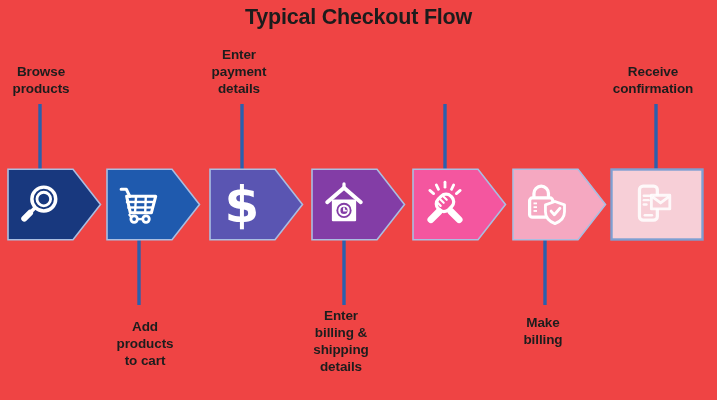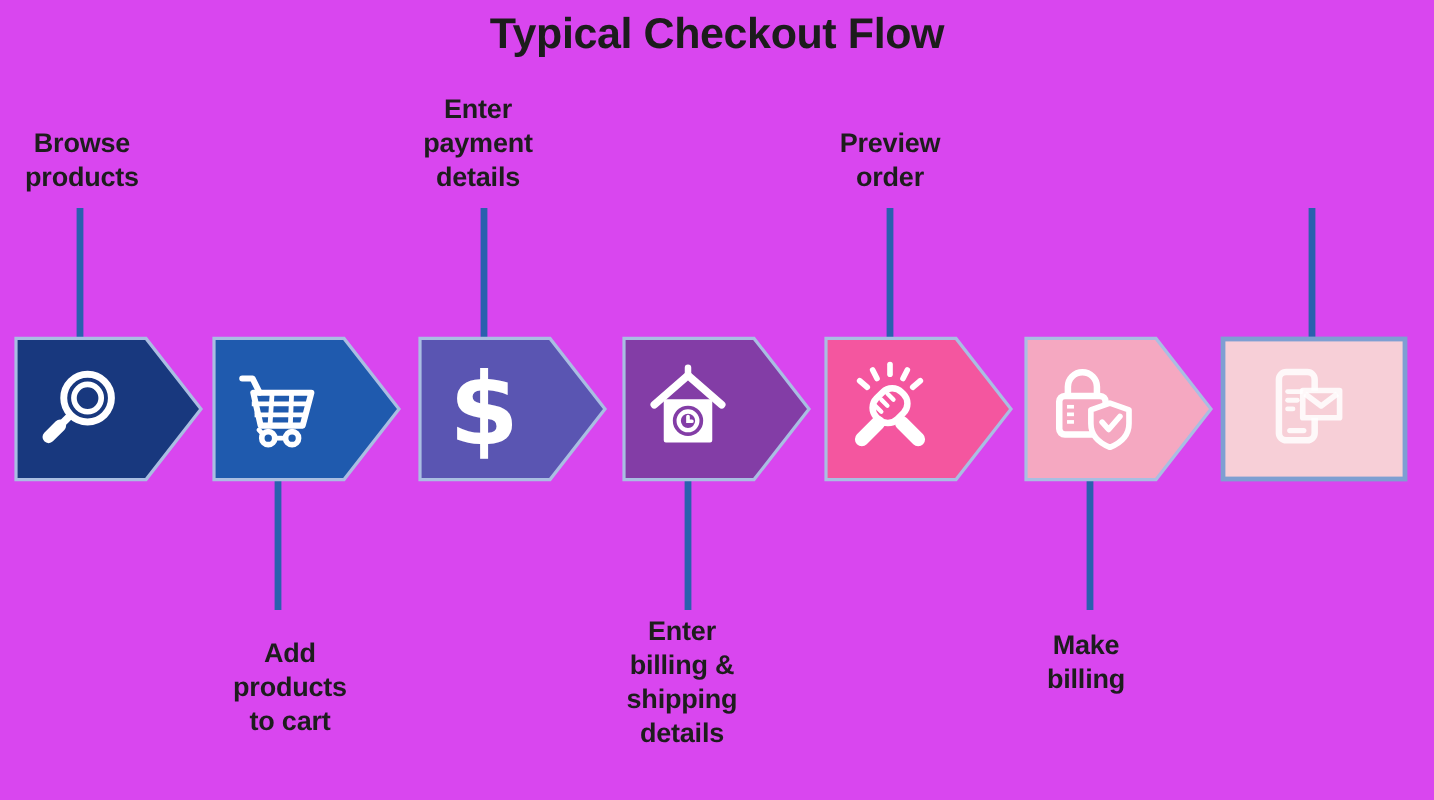--- a/index.html
+++ b/index.html
@@ -1,16 +1,16 @@
 <!DOCTYPE html>
 <html><head>
 <meta charset="utf-8">
 <style>
   html,body{margin:0;padding:0;background:#fff;}
-  .canvas{position:relative;width:717px;height:400px;background:#d946ef;overflow:hidden;
+  .canvas{position:relative;width:717px;height:400px;background:#ef4444;overflow:hidden;
           font-family:"Liberation Sans",sans-serif;}
   .title{position:absolute;top:5px;left:0;width:100%;text-align:center;
          font-size:21.5px;font-weight:800;color:#1c1c1c;letter-spacing:-0.2px;}
   .label{position:absolute;width:130px;text-align:center;font-size:13.5px;font-weight:700;
          color:#1d1d1d;line-height:17px;white-space:pre-line;letter-spacing:-0.1px;}
   .conn{position:absolute;width:4px;height:66px;}
   .step{position:absolute;top:168px;width:95px;height:73px;}
   .shape{position:absolute;left:0;top:0;}
   .shape polygon{stroke:#A9BEE2;stroke-width:1.6;}
   .shape .outer-rect{stroke:#7E9FD2;stroke-width:2.4;fill-opacity:1;}
@@ -162,18 +162,18 @@
   <div class="label l2">Add
 products
 to cart</div>
   <div class="label l3">Enter
 payment
 details</div>
   <div class="label l4">Enter
 billing &amp;
 shipping
 details</div>
-  <div class="label l5">Preview
-order</div>
   <div class="label l6">Make
 billing</div>
+  <div class="label l7">Receive
+confirmation</div>
 
 </div>
 
 </body></html>

